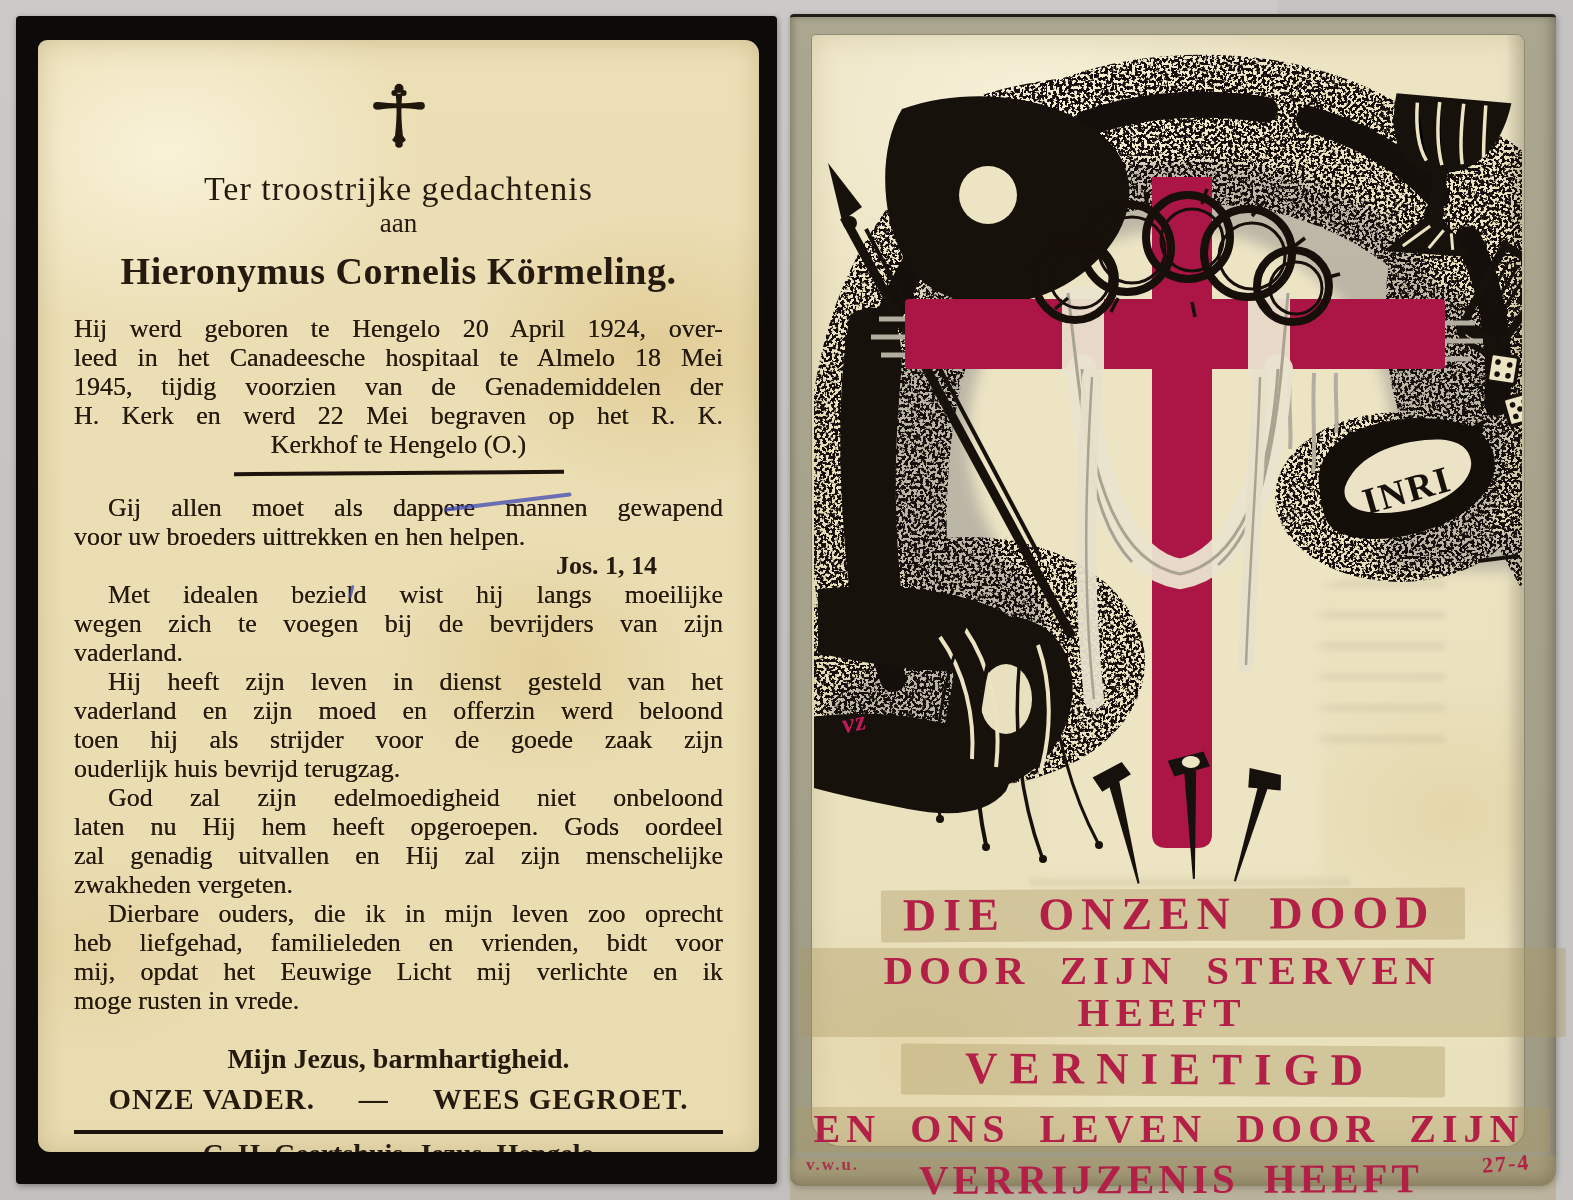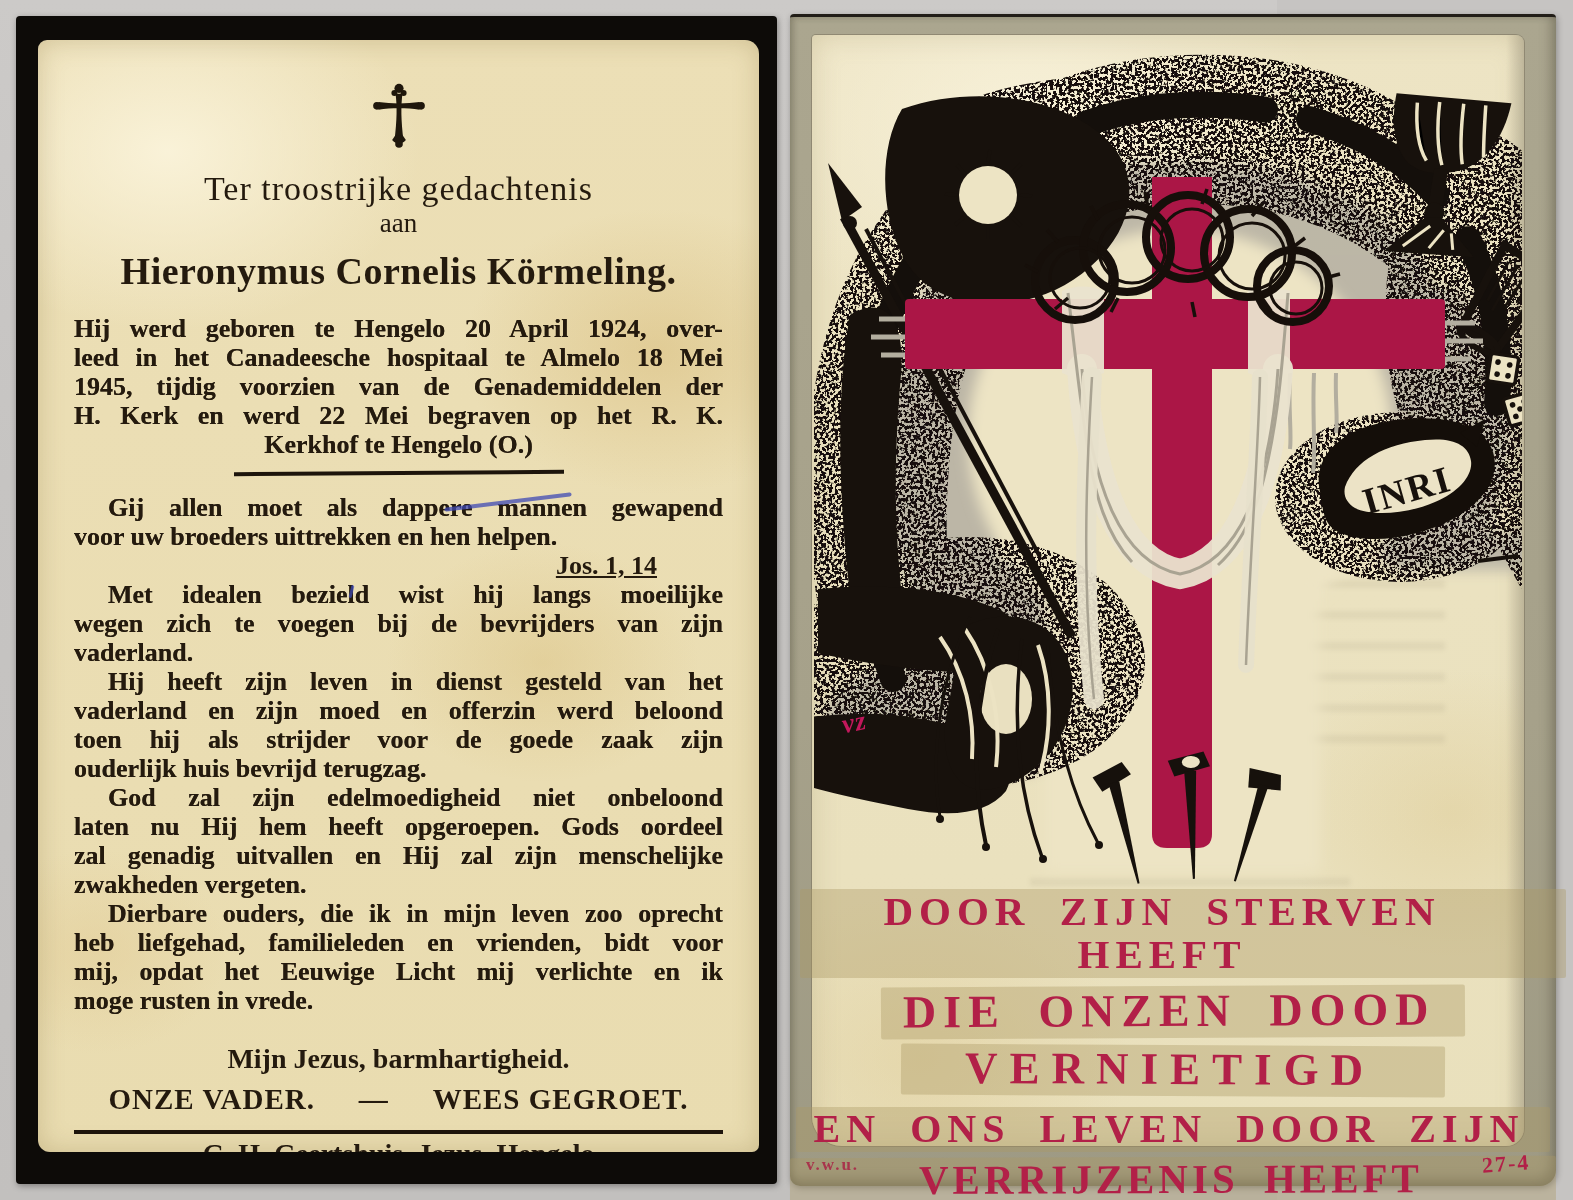--- a/index.html
+++ b/index.html
@@ -20,29 +20,29 @@
                   radial-gradient(300px 220px at 86% 28%, rgba(209,176,103,.40), transparent 65%),
                   radial-gradient(260px 200px at 70% 56%, rgba(212,183,112,.35), transparent 60%),
                   radial-gradient(220px 170px at 8% 82%, rgba(224,201,146,.45), transparent 60%),
                   linear-gradient(#ecdfb6,#e9dcb0);
                 box-shadow:inset 0 0 26px rgba(120,95,40,.25); }
   .left-cream, .left-cream div { color:#241a0e; }
   .cross-wrap { margin-top:40px; text-align:center; height:70px; }
   .l-title { margin-top:20px; text-align:center; font-size:34px; line-height:38px; letter-spacing:1px; }
   .l-aan   { margin-top:0;  text-align:center; font-size:27px; line-height:30px; }
   .l-name  { margin-top:12px; text-align:center; font-size:38px; line-height:42px; font-weight:700; letter-spacing:.5px; }
-  .para { margin-top:0; font-size:26px; line-height:29px; font-weight:700;
+  .para { margin-top:0; font-size:26px; line-height:29px; font-weight:400;
           text-shadow:0 0 .5px rgba(35,24,10,.85); }
   .para.bio { margin-top:22px; }
   .para.quote { margin-top:18px; }
   .jl { text-align:justify; text-align-last:justify; }
   .fl { text-align:left; }
   .cl { text-align:center; }
   .ind { text-indent:34px; }
-  .jos { font-size:26px; line-height:29px; font-weight:700; text-align:right; padding-right:66px;text-decoration:underline; }
+  .jos { font-size:26px; line-height:29px; font-weight:700; text-align:right; padding-right:66px; }
   .divider { width:330px; margin:12px auto 0; border-top:4px solid #1d150c; transform:rotate(-.4deg); }
   .prayer  { margin-top:28px; text-align:center; font-size:28px; line-height:32px; font-weight:700; }
   .onze    { margin-top:8px; display:flex; justify-content:space-between; width:580px;
              margin-left:auto; margin-right:auto; font-size:29px; line-height:33px; font-weight:700; letter-spacing:1px; }
   .bottom-rule { margin:14px 0 0; border-top:4px solid #1d150c; }
   .printer { margin-top:4px; text-align:center; font-size:28px; line-height:32px; font-weight:700; }
   .blue-mark { position:absolute; background:#3f49b4; opacity:.75; border-radius:2px; }
   .bm1 { left:406px; top:460px; width:128px; height:4px; transform:rotate(-7deg); }
   .bm2 { left:312px; top:545px; width:3px; height:13px; transform:rotate(14deg); }
 
@@ -396,22 +396,22 @@
           <text transform="rotate(-16)" x="-44" y="16" font-family="Liberation Serif, DejaVu Serif, serif" font-size="37" font-weight="bold" fill="#17110c" letter-spacing="2">INRI</text>
           <path d="M73,74 l40,-5" stroke="#17110c" stroke-width="4" fill="none"></path>
         </g>
 
       </g>
     </svg>
 
     <div class="hand-vz">vz</div>
 
     <div class="red-block">
+      <div class="rl rl1"><span class="band">DIE ONZEN DOOD</span></div>
       <div class="rl rl2"><span class="band">DOOR ZIJN STERVEN HEEFT</span></div>
-      <div class="rl rl1"><span class="band">DIE ONZEN DOOD</span></div>
       <div class="rl rl3"><span class="band">VERNIETIGD</span></div>
       <div class="rl rl4"><span class="band">EN ONS LEVEN DOOR ZIJN</span></div>
       <div class="rl rl5"><span class="band">VERRIJZENIS HEEFT HERSTELD</span></div>
 
     </div>
 
     <div class="vwu">v.w.u.</div>
     <div class="n274">27-4</div>
   </div>
 

